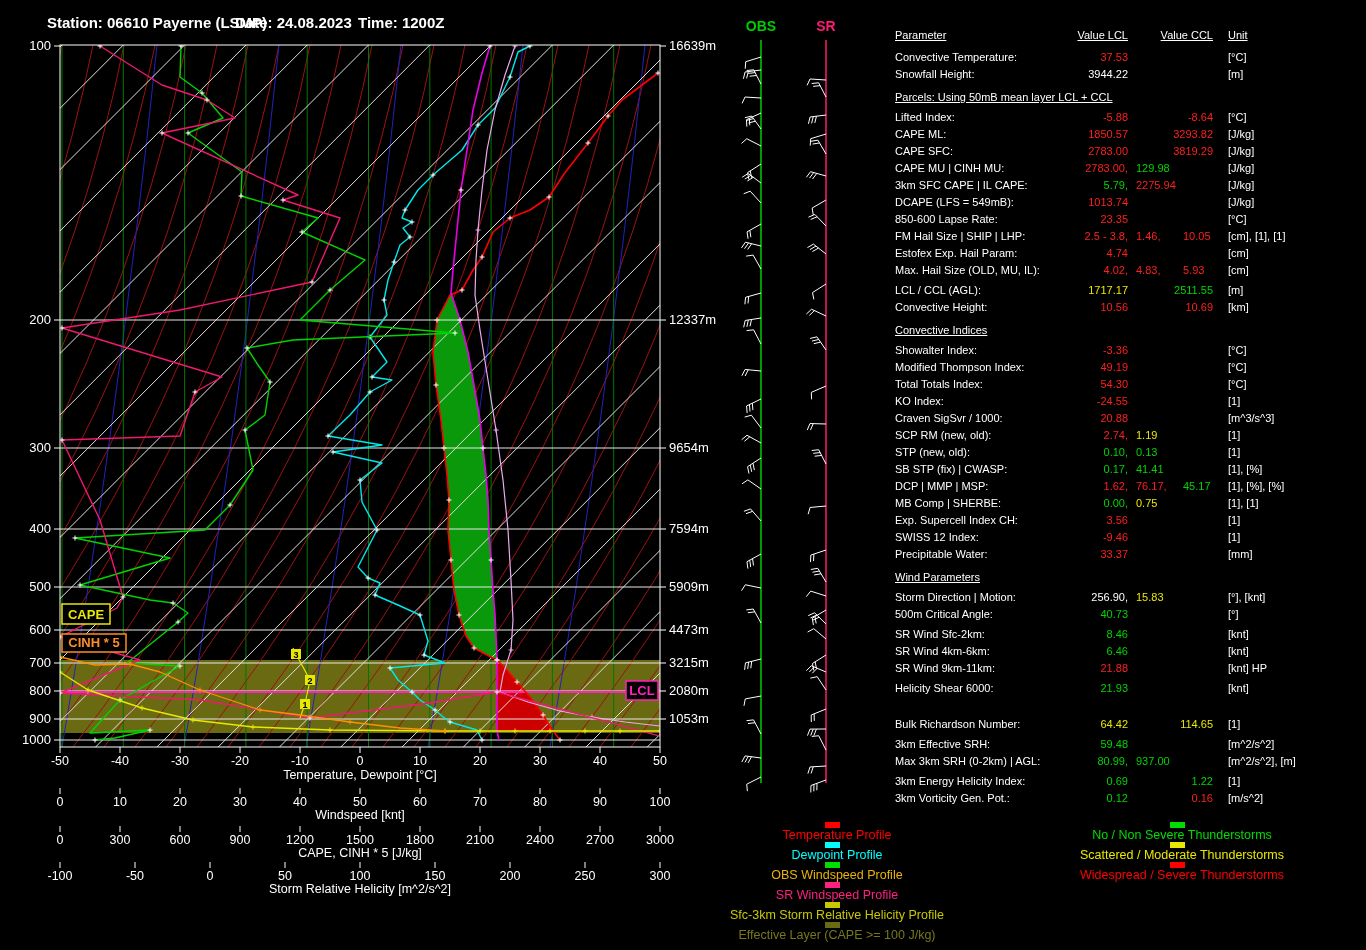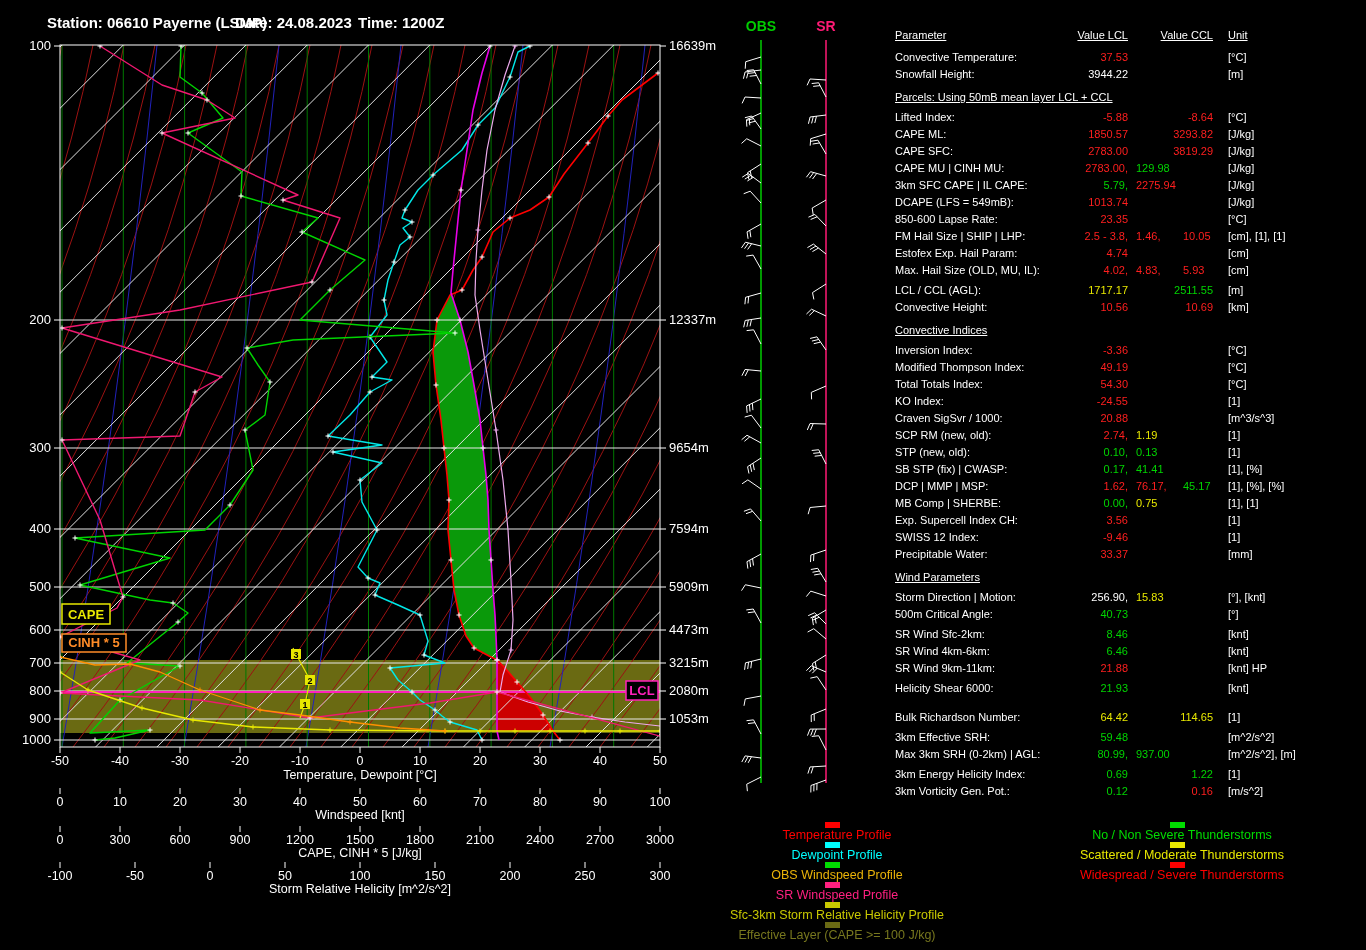--- a/index.html
+++ b/index.html
@@ -811,21 +811,21 @@
         <span class="punit">[m]</span>
       </div>
       <div class="prow">
         <span class="plabel">Convective Height:</span>
         <span class="pv1 cr">10.56</span>
         <span class="pccl cr">10.69</span>
         <span class="punit">[km]</span>
       </div>
       <div class="psection"><span class="">Convective Indices</span></div>
       <div class="prow">
-        <span class="plabel">Inversion Index:</span>
+        <span class="plabel">Showalter Index:</span>
         <span class="pv1 cr">-3.36</span>
         <span class="punit">[°C]</span>
       </div>
       <div class="prow">
         <span class="plabel">Modified Thompson Index:</span>
         <span class="pv1 cr">49.19</span>
         <span class="punit">[°C]</span>
       </div>
       <div class="prow">
         <span class="plabel">Total Totals Index:</span>
@@ -913,21 +913,21 @@
       <div class="prow">
         <span class="plabel">SR Wind 9km-11km:</span>
         <span class="pv1 cr">21.88</span>
         <span class="punit">[knt] HP</span>
       </div>
       <div class="prow" style="margin-top: 3px;">
         <span class="plabel">Helicity Shear 6000:</span>
         <span class="pv1 cg">21.93</span>
         <span class="punit">[knt]</span>
       </div>
-      <div class="prow" style="margin-top: 12px;">
+      <div class="prow" style="margin-top: 19px;">
         <span class="plabel">Bulk Richardson Number:</span>
         <span class="pv1 cy">64.42</span>
         <span class="pccl cy">114.65</span>
         <span class="punit">[1]</span>
       </div>
       <div class="prow" style="margin-top: 3px;">
         <span class="plabel">3km Effective SRH:</span>
         <span class="pv1 cg">59.48</span>
         <span class="punit">[m^2/s^2]</span>
       </div>

